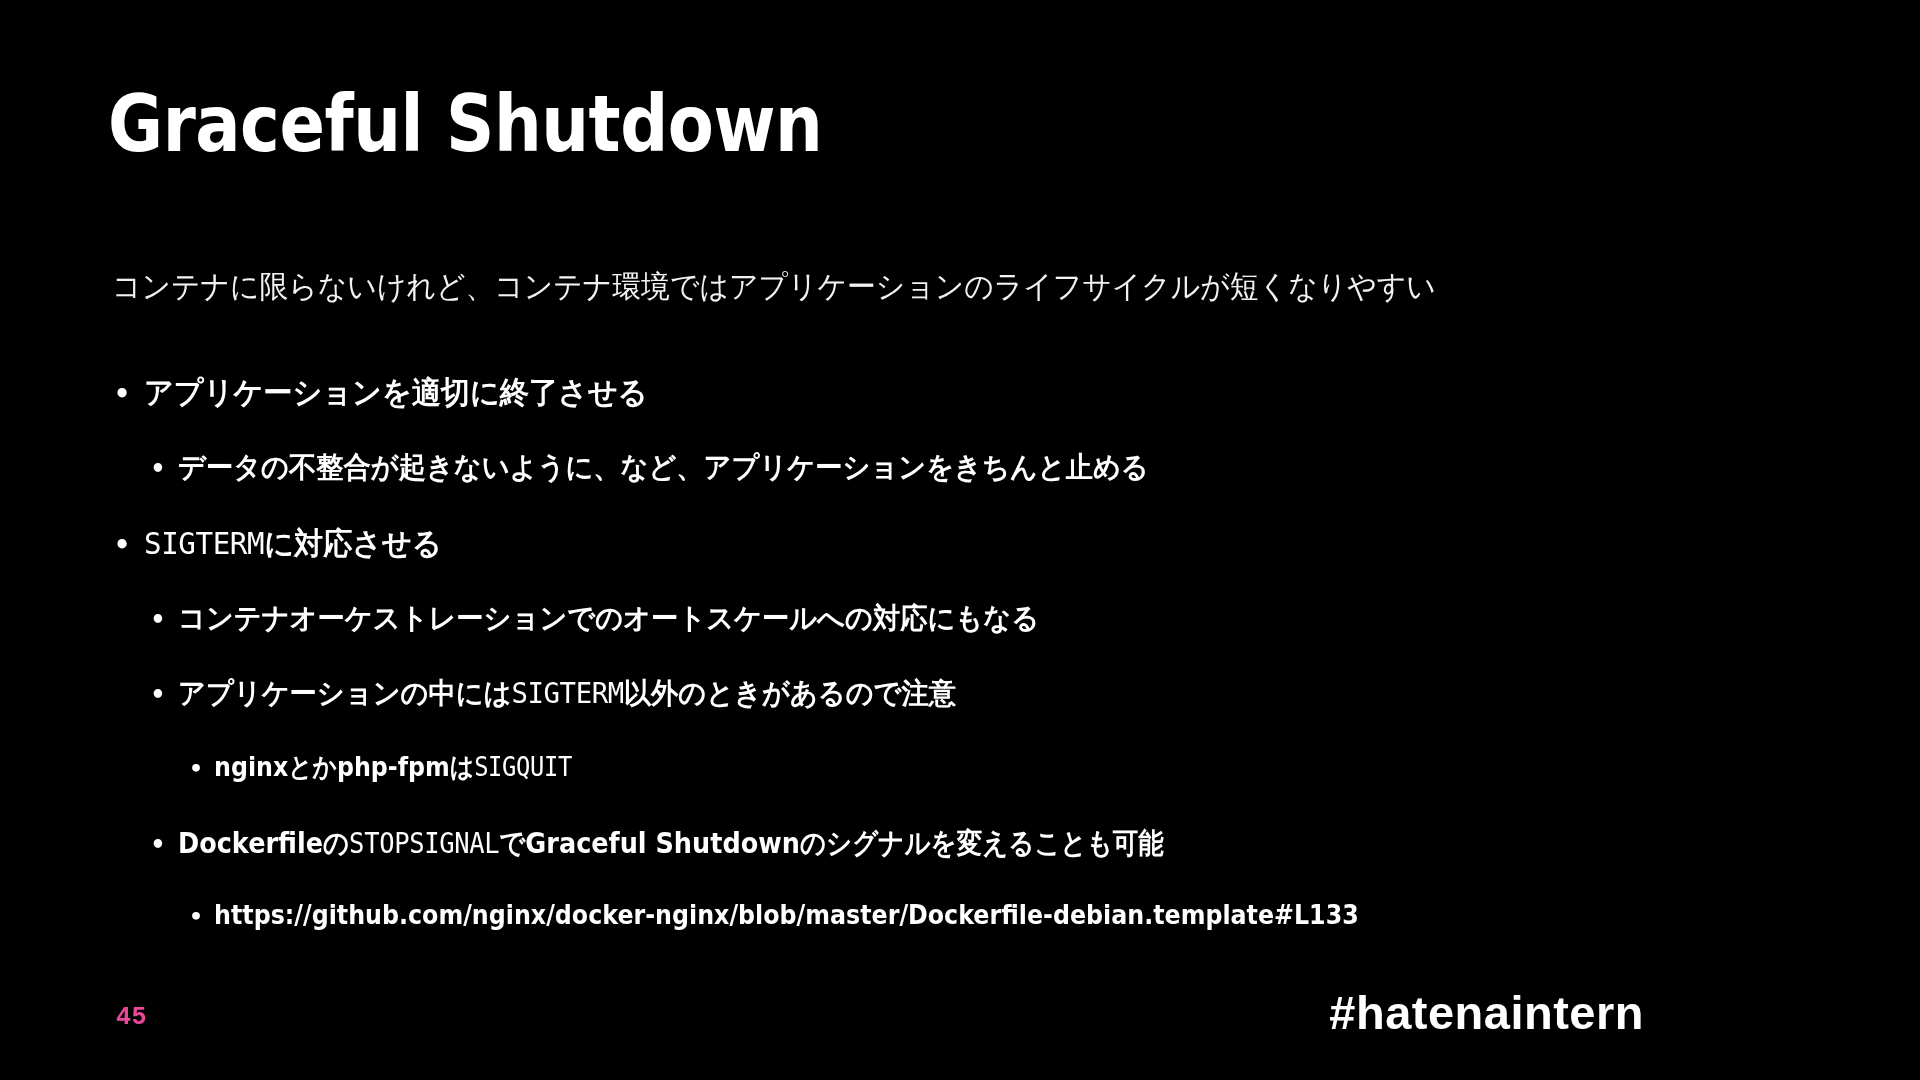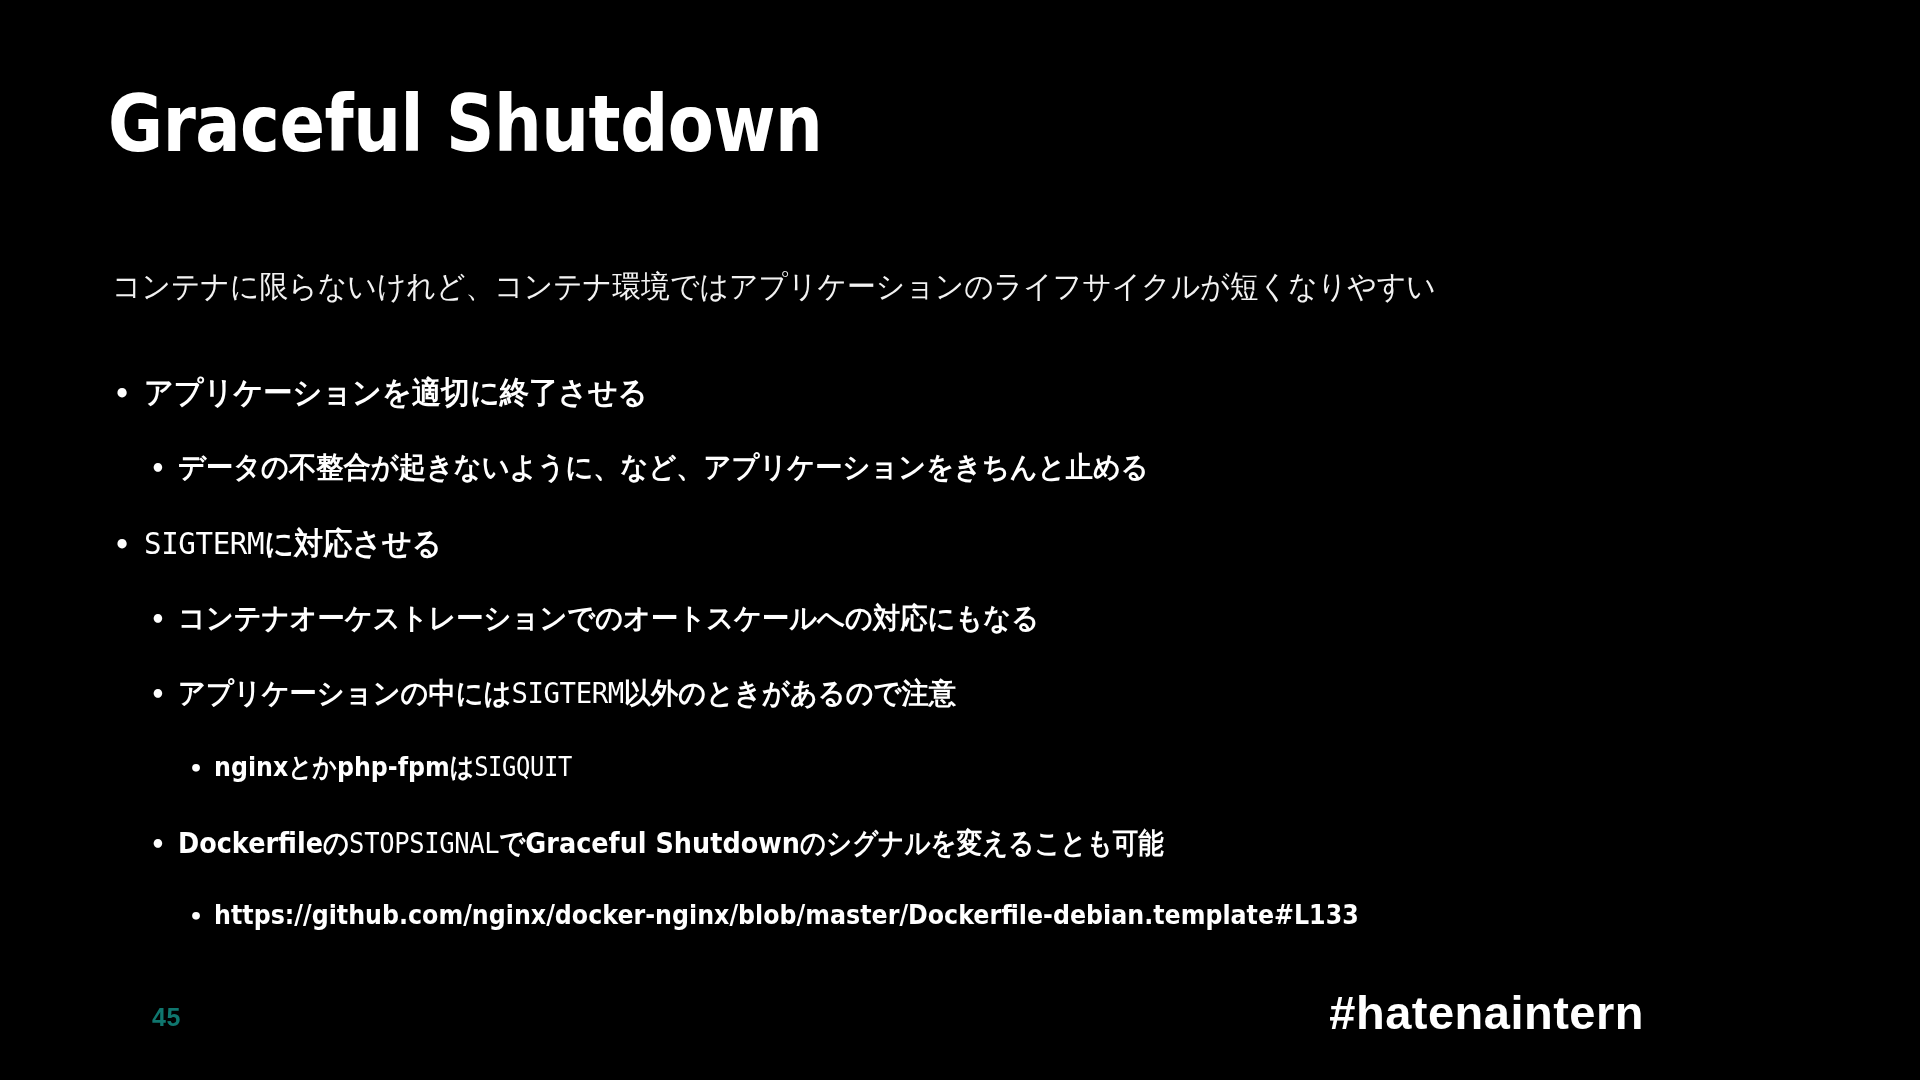--- a/index.html
+++ b/index.html
@@ -128,26 +128,25 @@
   .condensed .bullet-text {
     transform: scaleX(0.88);
     font-weight: bold;
   }
 
   
   .page-number {
     position: absolute;
     left: 116px;
     top: 1003px;
-    font-family: Liberation Sans, sans-serif;
+    font-family: Liberation Mono, monospace;
     font-size: 25px;
     font-weight: bold;
-    color: #0f766e;
+    color: #ec4899;
     letter-spacing: 0.5px;
-    margin-left: 36px;
   }
 
   .hashtag {
     position: absolute;
     right: 56px;
     top: 985px;
     font-family: "Liberation Sans", sans-serif;
     font-size: 47px;
     font-weight: 700;
     color: #ffffff;

